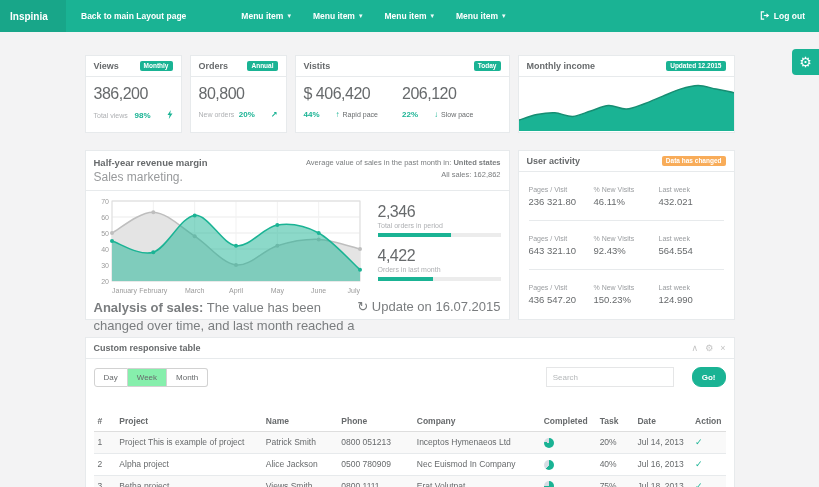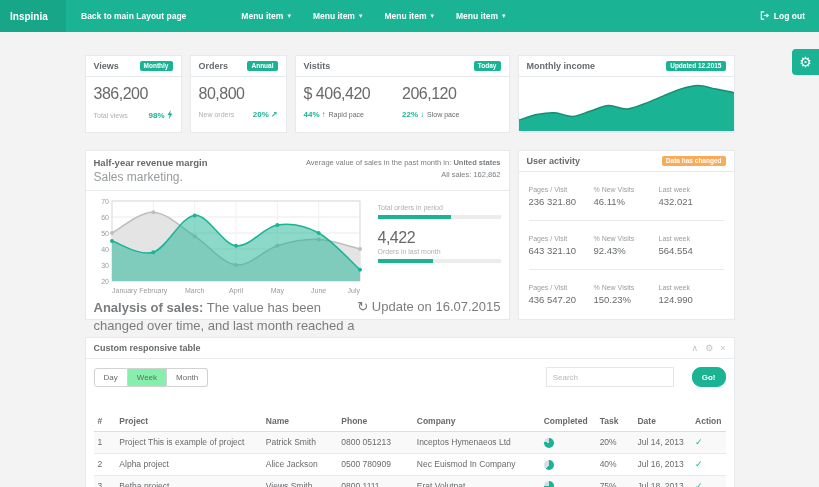--- a/index.html
+++ b/index.html
@@ -25,21 +25,21 @@
   .ibox-title h5{font-size:9px;font-weight:bold;color:#676a6c}
   .badge{background:#1ab394;color:#fff;font-size:6.5px;font-weight:bold;padding:2px 4px;border-radius:2px;line-height:1;white-space:nowrap}
   .badge.warning{background:#f8ac59}
   .w-sm{width:97px}.w-md{width:215px}.w-lg{width:217px}
 
   
   .stat-card .ibox-content{height:55px;padding:8px}
   .stat-value{font-size:16px;color:#676a6c;letter-spacing:-.5px;white-space:nowrap}
   .stat-foot{display:flex;justify-content:space-between;align-items:baseline;margin-top:7px}
   .stat-label{font-size:7px;color:#aeb0b3}
-  .stat-delta{color:#1ab394;font-size:8px;font-weight:bold;display:inline-flex;align-items:center;gap:2px}
+  .stat-delta{color:#1ab394;font-size:8px;font-weight:bold;display:inline-flex;align-items:center;gap:16px}
   .visits-content{display:flex}
   .visit-col{flex:1}
   .visit-foot{margin-top:7px;font-size:7px;display:flex;align-items:baseline;gap:3px}
   .visit-label{color:#676a6c}
   .chart-body{padding:0;height:54px;overflow:hidden}
 
   
   .revenue-card{width:425px;height:170px}
   .revenue-head{height:40px;align-items:flex-start;padding-top:6px}
   .revenue-head h5{font-size:9.5px}
@@ -265,20 +265,21 @@
               <path d="M18.0,46.0 C24.9,47.9 45.6,61.5 59.3,57.2 C73.1,52.9 86.9,21.5 100.7,20.4 C114.4,19.3 128.2,49.2 142.0,50.8 C155.8,52.4 169.6,32.1 183.3,30.0 C197.1,27.9 210.9,30.5 224.7,38.0 C238.4,45.5 259.1,68.7 266.0,74.8" fill="none" stroke="#1ab394" stroke-width="1.5"></path>
               <circle cx="18.0" cy="46.0" r="2" fill="#1ab394"></circle>
               <circle cx="59.3" cy="57.2" r="2" fill="#1ab394"></circle>
               <circle cx="100.7" cy="20.4" r="2" fill="#1ab394"></circle>
               <circle cx="142.0" cy="50.8" r="2" fill="#1ab394"></circle>
               <circle cx="183.3" cy="30.0" r="2" fill="#1ab394"></circle>
               <circle cx="224.7" cy="38.0" r="2" fill="#1ab394"></circle>
               <circle cx="266.0" cy="74.8" r="2" fill="#1ab394"></circle>
             </svg>
           <div class="rev-stats">
+            <div class="rev-big">2,346</div>
             <div class="rev-label">Total orders in period</div>
             <div class="progress">
                 <div class="progress-bar" style="width: 60%;"></div>
               </div>
             <div class="rev-big">4,422</div>
             <div class="rev-label">Orders in last month</div>
             <div class="progress">
                 <div class="progress-bar" style="width: 45%;"></div>
               </div>
           </div>

